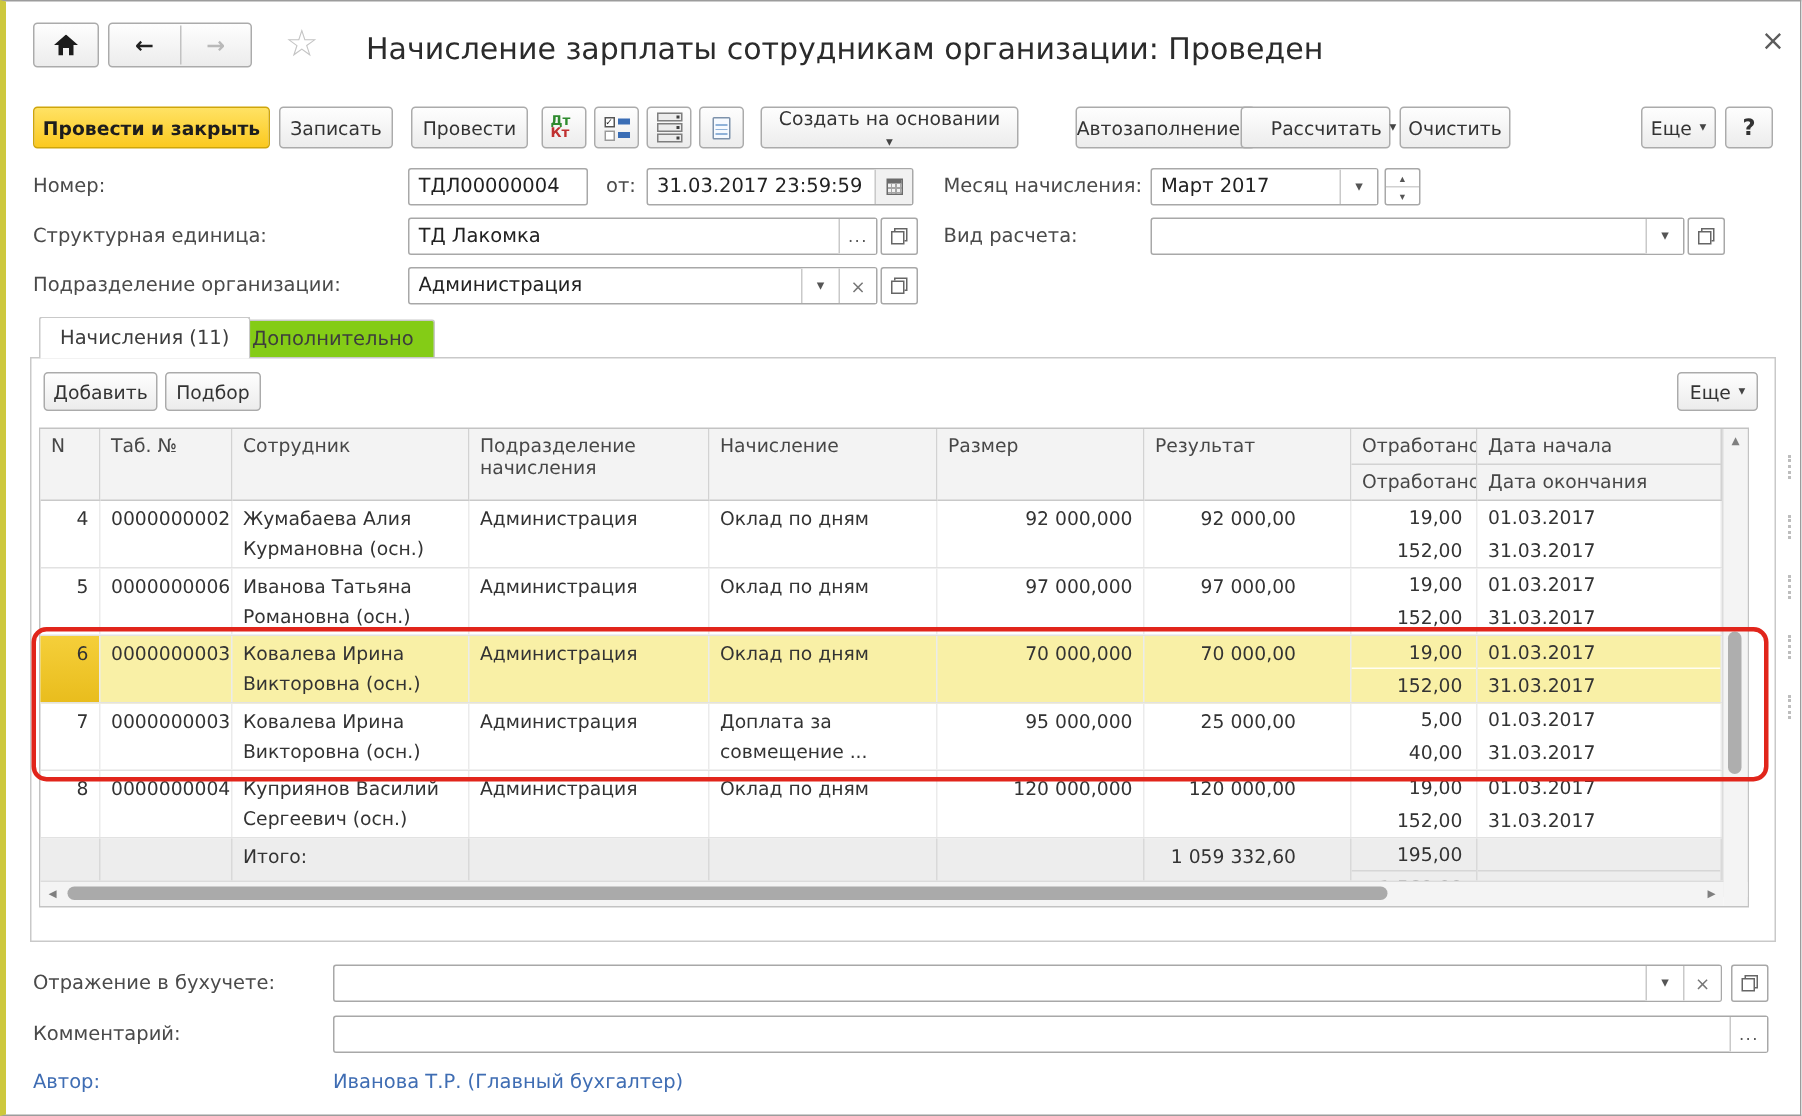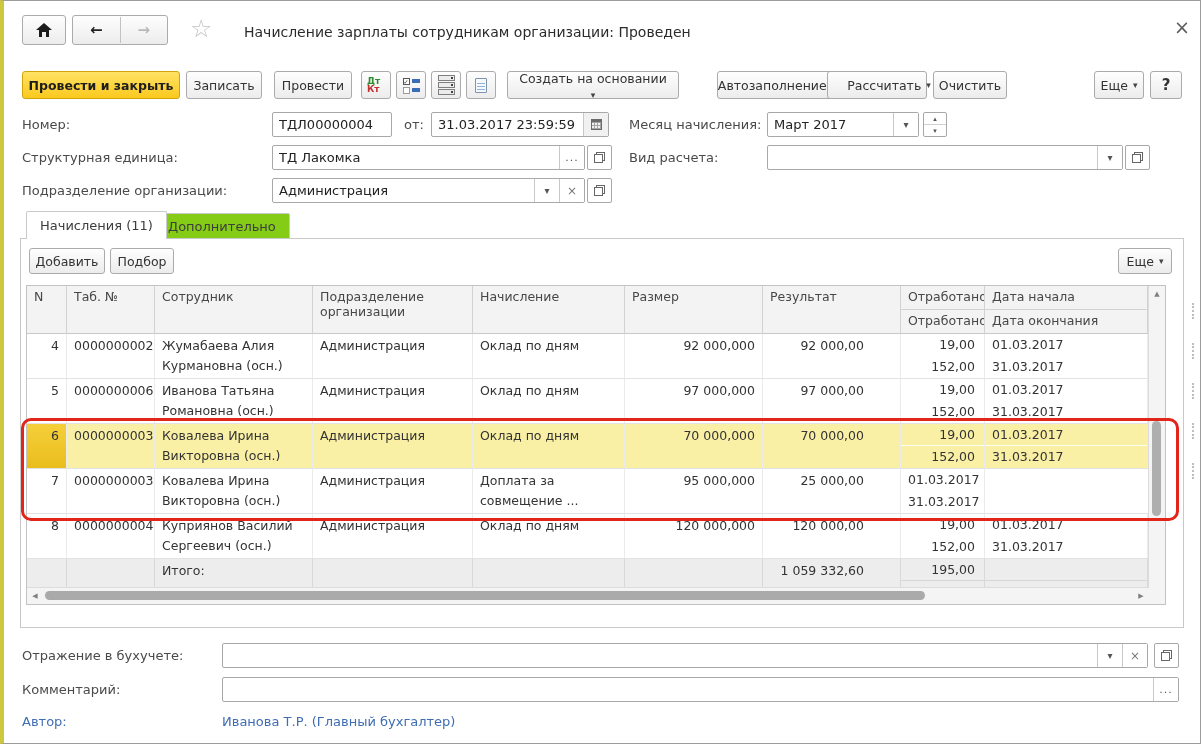--- a/index.html
+++ b/index.html
@@ -124,21 +124,21 @@
   <div class="btn" style="left:18px;top:14px;width:44px;height:30px;">
     <svg width="16" height="14" viewBox="0 0 16 14">
         <path d="M8 0 L16 7 H13 V14 H10 V9 H6 V14 H3 V7 H0 Z" fill="#1c1c1c"></path>
       </svg>
   </div>
   <div class="btn" style="left:68px;top:14px;width:96px;height:30px;padding:0;gap:0;">
     <span class="nav-half" style="border-right:1px solid #c2c2c2;color:#222;">←</span>
     <span class="nav-half" style="color:#b9b9b9;">→</span>
   </div>
   <span style="position:absolute;left:186px;top:13px;font-size:25px;color:#c4c4c4;">☆</span>
-  <div class="lbl" style="left:240px;top:16px;font-size:14px;color:#2b2b2b;line-height:30px;">Начисление зарплаты сотрудникам организации: Проведен</div>
+  <div class="lbl" style="left:240px;top:16px;font-size:20px;color:#2b2b2b;line-height:30px;">Начисление зарплаты сотрудникам организации: Проведен</div>
   <span style="position:absolute;left:1166px;top:14px;width:24px;height:24px;text-align:center;font-size:19px;color:#5c5c5c;line-height:24px;">×</span>
 
   <div class="btn btn-yellow" style="left:18px;top:70px;width:158px;">
       <span>Провести и закрыть</span>
     </div>
   <div class="btn" style="left:182px;top:70px;width:76px;">
       <span>Записать</span>
     </div>
   <div class="btn" style="left:270px;top:70px;width:78px;">
       <span>Провести</span>
@@ -263,21 +263,21 @@
   <div class="btn" style="left:1114px;top:247px;width:54px;height:26px;">
     <span>Еще</span>
     <span class="caret">▾</span>
   </div>
 
   <div class="tbl">
     <div class="grid thead">
       <div class="h span2">N</div>
       <div class="h span2 nw">Таб. №</div>
       <div class="h span2">Сотрудник</div>
-      <div class="h span2">Подразделение организации</div>
+      <div class="h span2">Подразделение начисления</div>
       <div class="h span2">Начисление</div>
       <div class="h span2">Размер</div>
       <div class="h span2">Результат</div>
       <div class="h nw mid" style="grid-column:8;grid-row:1;">Отработано д...</div>
       <div class="h nw mid" style="grid-column:9;grid-row:1;">Дата начала</div>
       <div class="h nw" style="grid-column:8;grid-row:2;">Отработано</div>
       <div class="h nw" style="grid-column:9;grid-row:2;">Дата окончания</div>
     </div>
 
     <div class="r">
@@ -335,20 +335,24 @@
     </div>
 
     <div class="r">
       <div class="c cn num">7</div>
       <div class="c">0000000003</div>
       <div class="c">Ковалева Ирина Викторовна (осн.)</div>
       <div class="c">Администрация</div>
       <div class="c">Доплата за совмещение ...</div>
       <div class="c num pr-size">95 000,000</div>
       <div class="c num pr-res">25 000,00</div>
+      <div class="c two num">
+          <div class="t">5,00</div>
+          <div class="b">40,00</div>
+        </div>
       <div class="c two">
           <div class="t">01.03.2017</div>
           <div class="b">31.03.2017</div>
         </div>
     </div>
 
     <div class="r">
       <div class="c cn num">8</div>
       <div class="c">0000000004</div>
       <div class="c">Куприянов Василий Сергеевич (осн.)</div>

